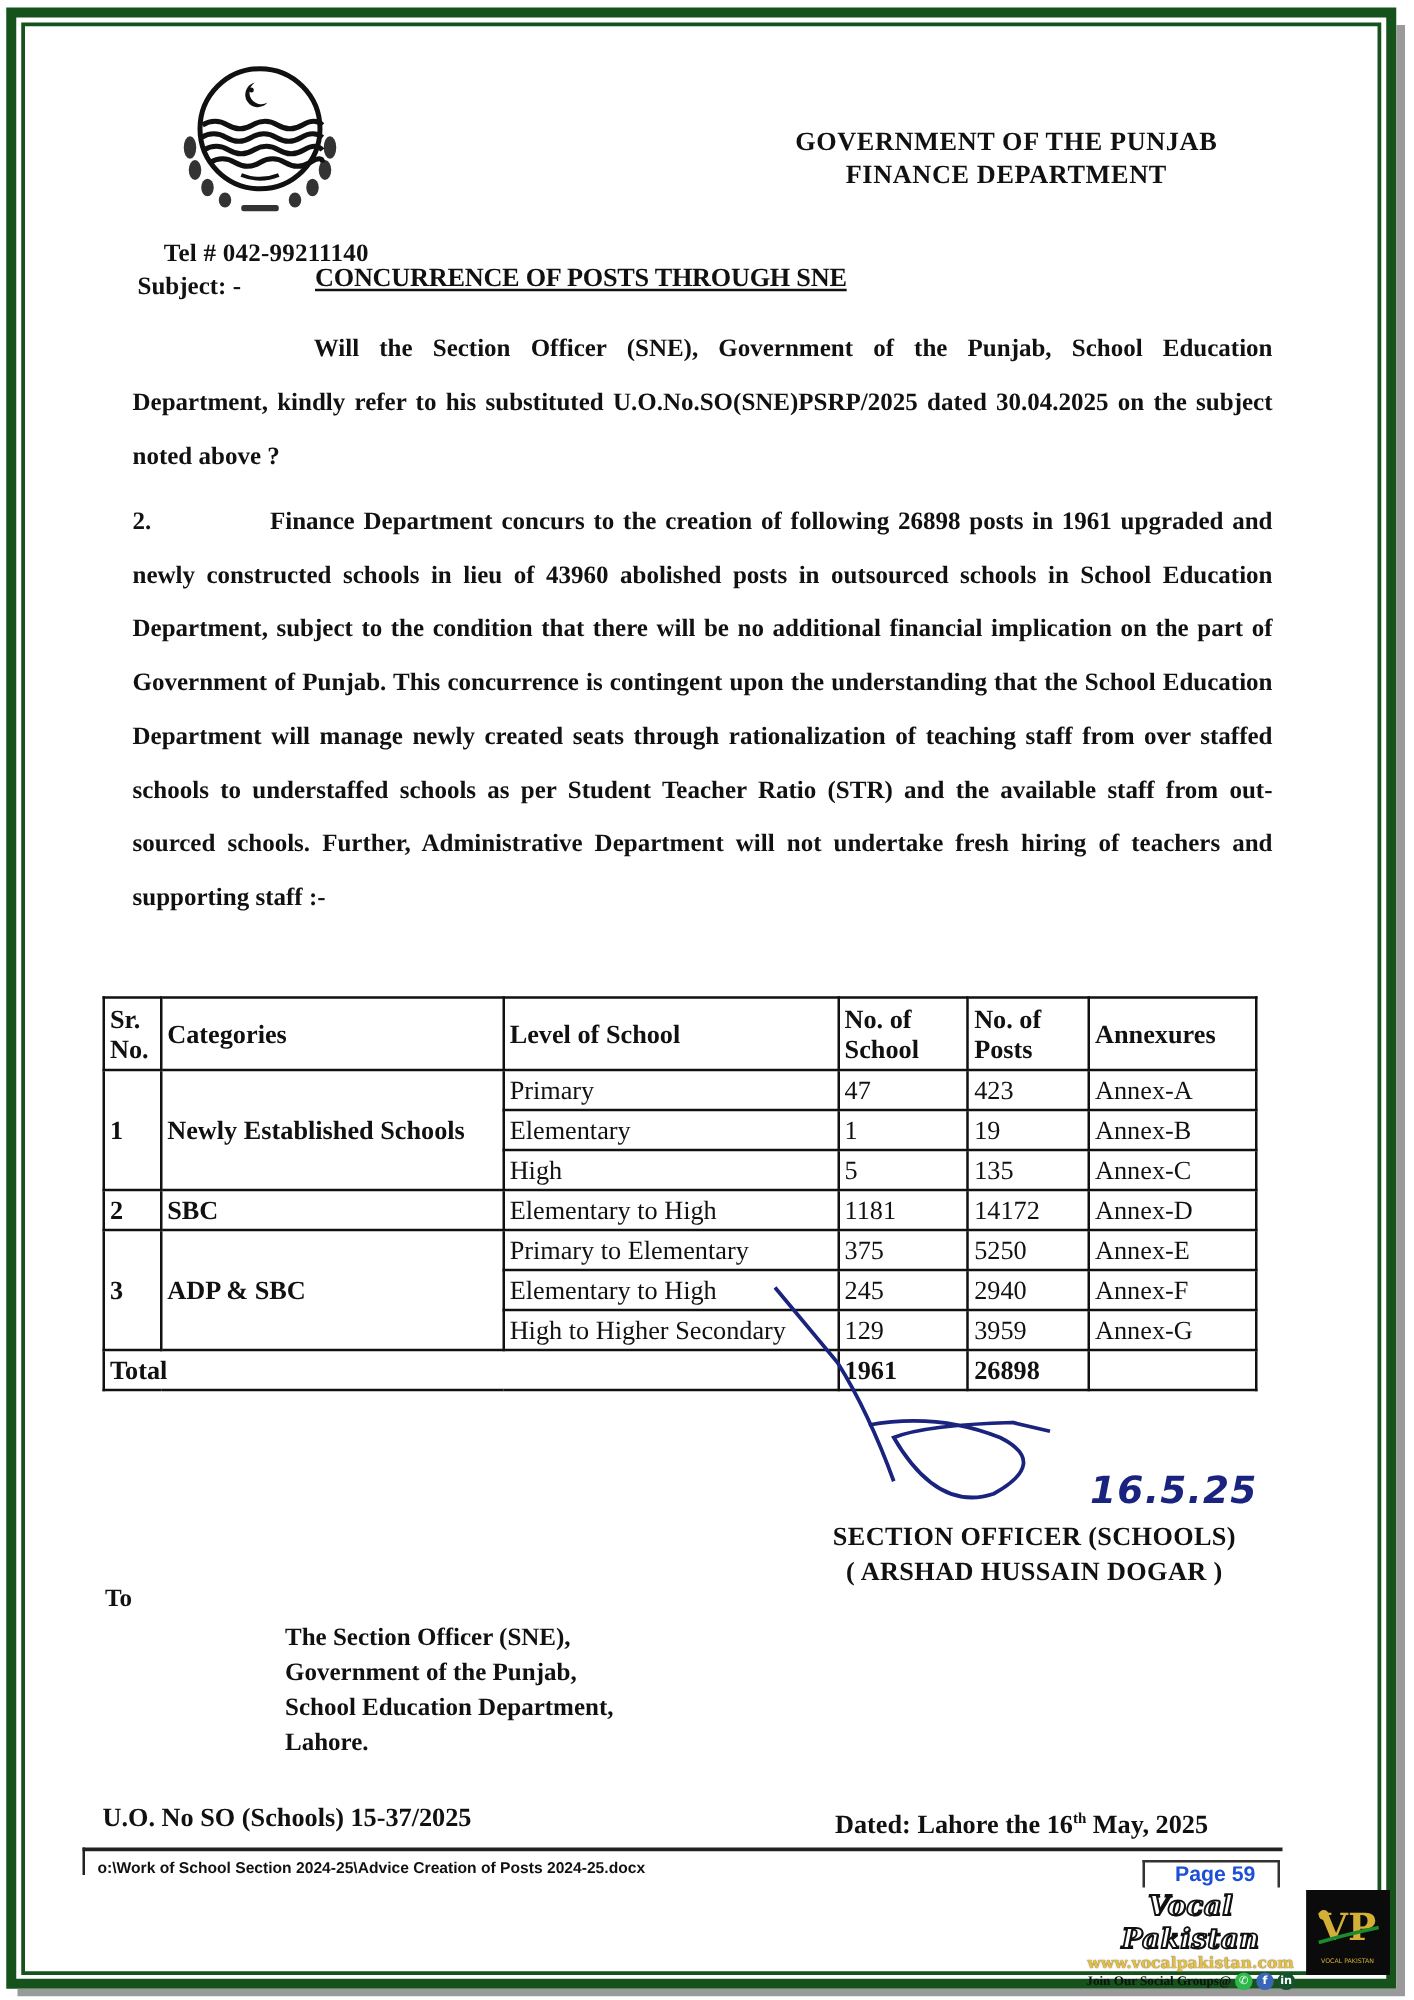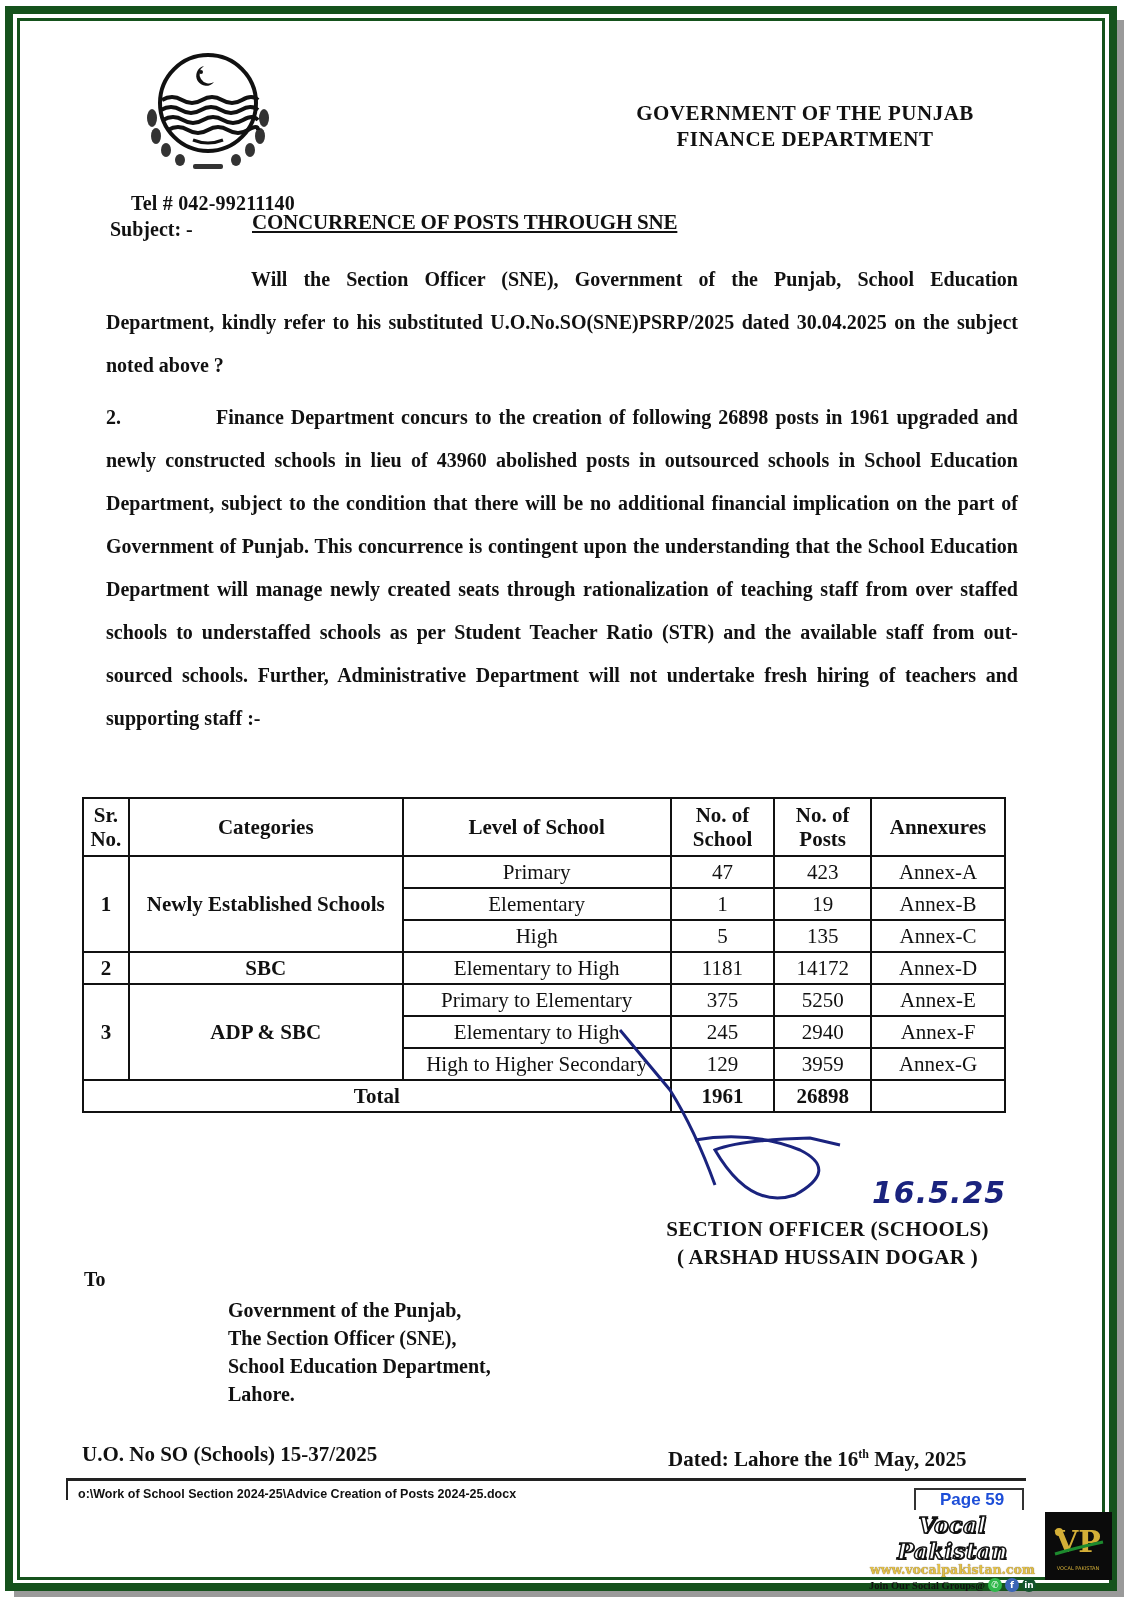--- a/index.html
+++ b/index.html
@@ -13,21 +13,21 @@
   .tel{left:131px;top:176px;font-size:20px;font-weight:bold;letter-spacing:0.2px;margin-top:16px;}
   .gov{left:610px;top:100px;width:390px;text-align:center;font-size:21px;font-weight:bold;line-height:26px;letter-spacing:0.5px;}
   .subject-label{left:110px;top:218px;font-size:20px;font-weight:bold;}
   .subject-text{left:252px;top:210px;font-size:21px;font-weight:bold;text-decoration:underline;letter-spacing:-0.2px;}
   .para{left:106px;width:912px;font-size:20px;font-weight:bold;text-align:justify;line-height:43px;}
   .p1{top:258px;}
   .p2{top:396px;}
   .indent{display:inline-block;width:145px;}
   .p2num{display:inline-block;width:110px;}
   table.posts{position:absolute;left:82px;top:797px;width:924px;border-collapse:collapse;font-size:21px;font-weight:bold;}
-  table.posts td, table.posts th{border:2.5px solid #111;padding:0 4px;text-align:center;height:30px;line-height:26px;}
+  table.posts td, table.posts th{border:2.5px solid #111;padding:0 4px;text-align:left;height:30px;line-height:26px;}
   table.posts th{height:56px;line-height:24px;}
   .c-sr{width:36px;}
   .c-cat{width:270px;}
   .c-lvl{width:264px;}
   .c-ns{width:95px;}
   .c-np{width:88px;}
   .c-ann{width:125px;}
   td.norm{font-weight:normal;}
   .sigdate{left:872px;top:1175px;font-size:30px;font-style:italic;color:#1a237e;font-family:"DejaVu Sans",sans-serif;font-weight:bold;letter-spacing:1px;}
   .officer{left:640px;top:1215px;width:375px;text-align:center;font-size:21px;font-weight:bold;line-height:28px;letter-spacing:0.3px;}
@@ -164,22 +164,22 @@
   <path d="M95 120 Q150 110 200 130 Q240 150 195 175 Q150 190 115 130 Q140 120 210 118 L240 125" fill="none" stroke="#1a237e" stroke-width="3"></path>
 </svg>
 <div class="abs sigdate">16.5.25</div>
 <div class="abs officer">
   <div>SECTION OFFICER (SCHOOLS)</div>
   <div>( ARSHAD HUSSAIN DOGAR )</div>
 </div>
 
 <div class="abs to">To</div>
 <div class="abs addr">
+  <div>The Section Officer (SNE),</div>
   <div>Government of the Punjab,</div>
-  <div>The Section Officer (SNE),</div>
   <div>School Education Department,</div>
   <div>Lahore.</div>
 </div>
 
 <div class="abs uo">U.O. No SO (Schools) 15-37/2025</div>
 <div class="abs dated"><span>Dated: Lahore the 16</span><sup style="font-size:12px;">th</sup><span> May, 2025</span></div>
 
 <div class="abs footer-rule"></div>
 <div class="abs footer-vl"></div>
 <div class="abs path">o:\Work of School Section 2024-25\Advice Creation of Posts 2024-25.docx</div>

